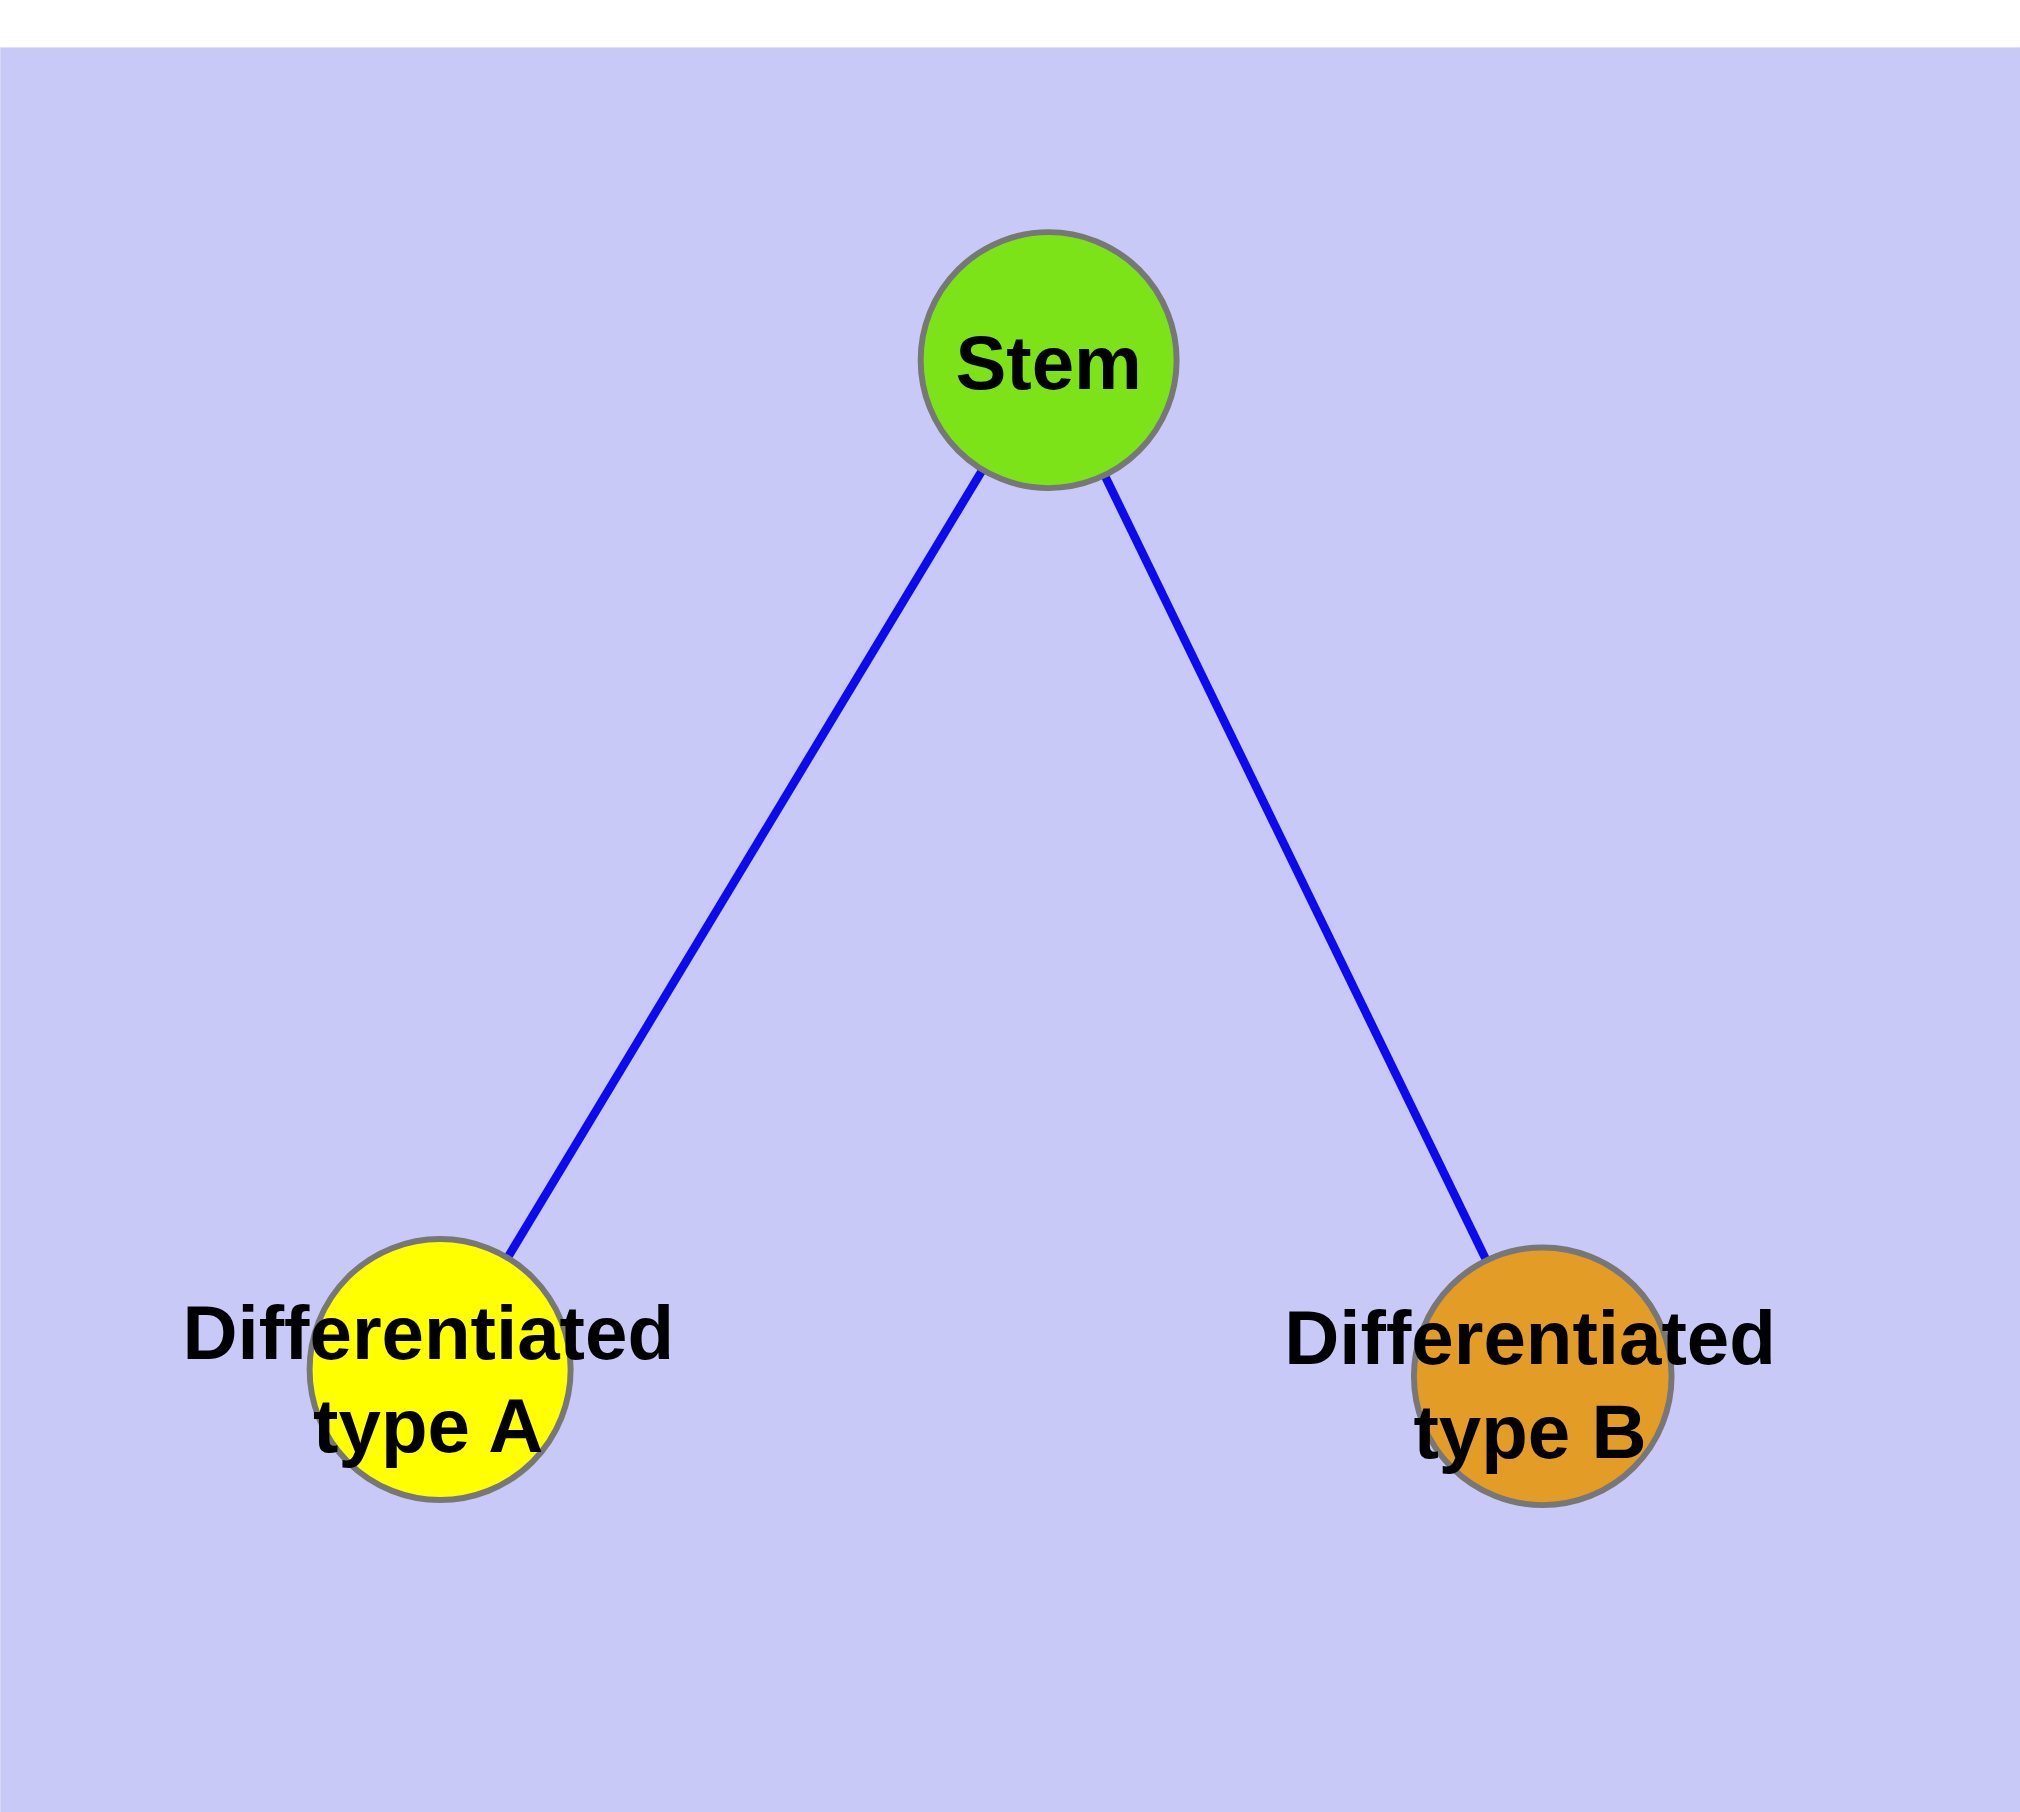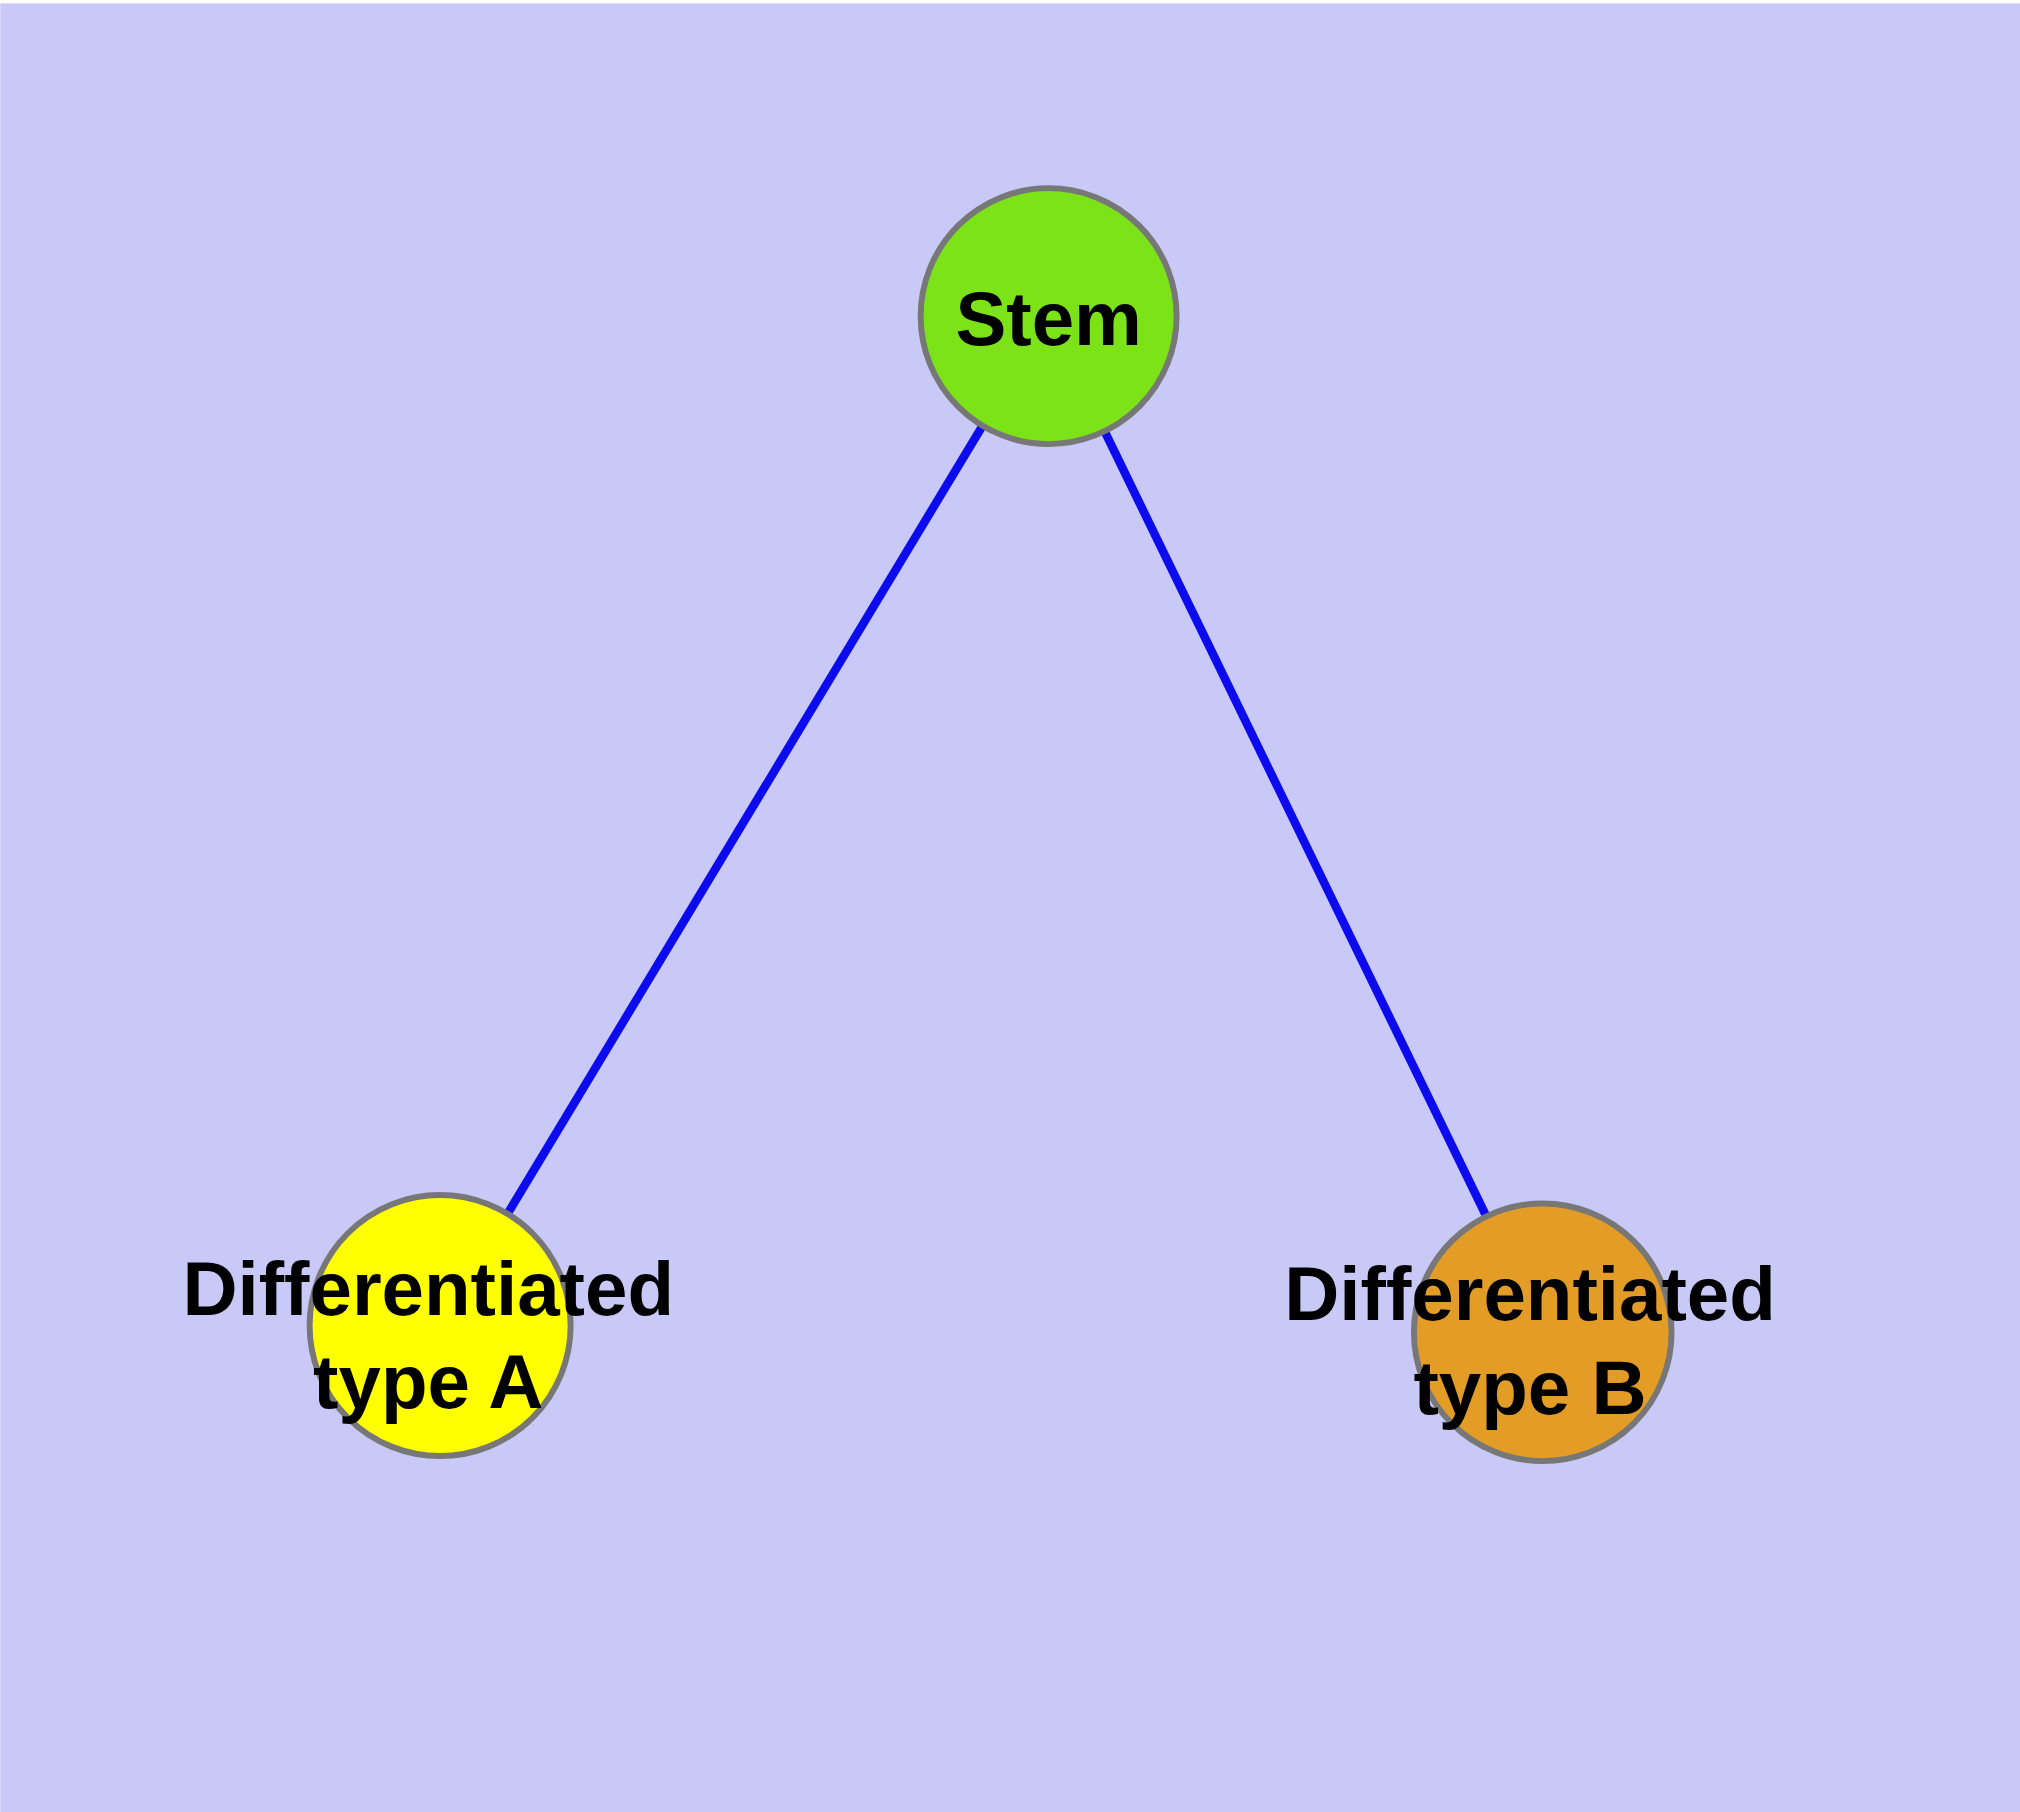--- a/index.html
+++ b/index.html
@@ -7,20 +7,21 @@
     padding: 0;
     background: #ffffff;
     width: 2021px;
     height: 1812px;
     overflow: hidden;
   }
   .stage {
     position: relative;
     width: 2021px;
     height: 1368px;
+    margin-top: 44px;
   }
   svg.diagram {
     display: block;
     width: 2021px;
     height: 1812px;
   }
   .edge {
     stroke-width: 10px;
     fill: none;
   }

